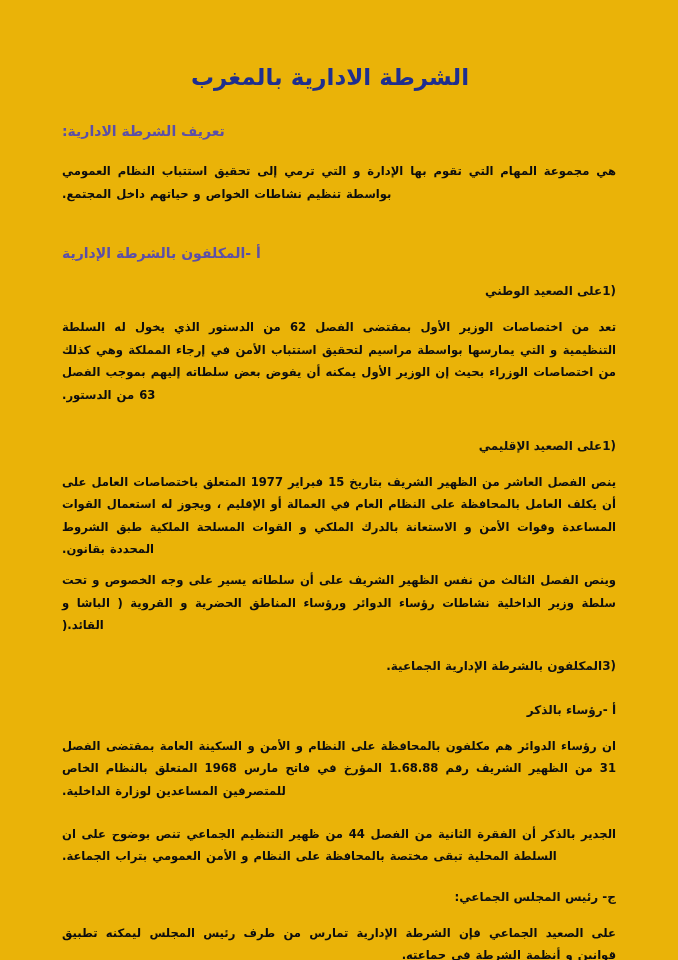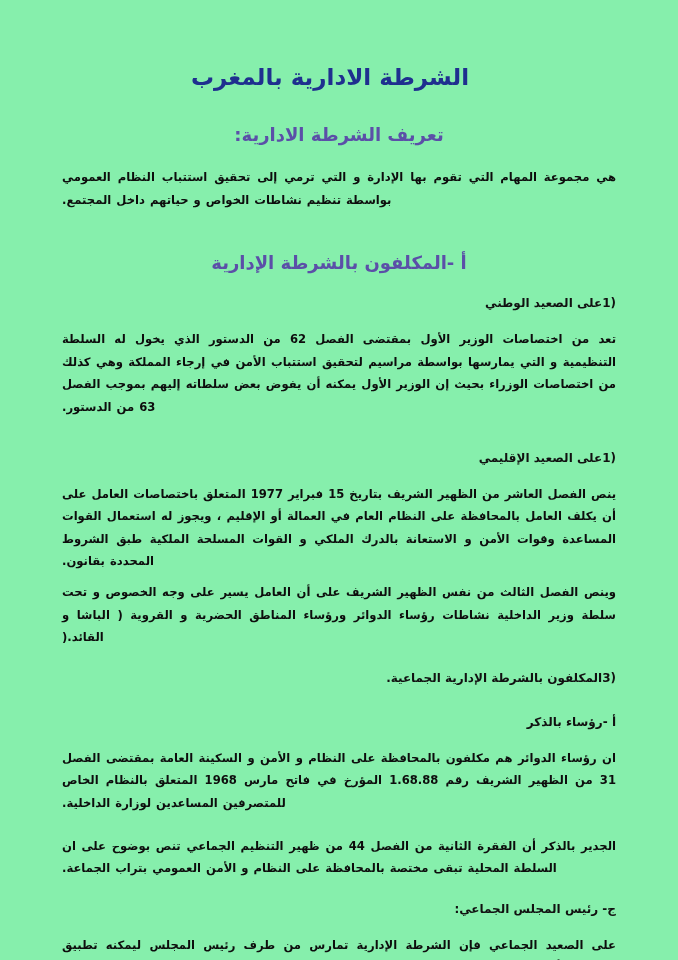--- a/index.html
+++ b/index.html
@@ -12,21 +12,21 @@
     width: 678px;
     height: 960px;
     overflow: hidden;
     font-family: "DejaVu Sans", "Liberation Sans", sans-serif;
     direction: rtl;
   }
   .page {
     position: relative;
     width: 678px;
     height: 960px;
-    background: #86efac;
+    background: #eab308;
     box-sizing: border-box;
     padding: 12px;
   }
   .content {
     position: absolute;
     top: 62px;
     right: 62px;
     left: 62px;
     direction: rtl;
   }
@@ -38,24 +38,24 @@
     font-size: 23px;
     line-height: 1.35;
     margin: 0 0 28px 0;
     letter-spacing: 0px;
     padding-right: 18px;
   }
 
   .section-heading {
     color: #5b4fa8;
     font-weight: bold;
-    font-size: 18px;
+    font-size: 14px;
     line-height: 1.5;
     margin: 0 0 18px 0;
-    text-align: center;
+    text-align: left;
   }
 
   .sub-heading {
     color: #111111;
     font-weight: bold;
     font-size: 12px;
     line-height: 1.5;
     margin: 0 0 16px 0;
     text-align: right;
   }
@@ -99,21 +99,21 @@
     <h3 class="sub-heading">(1على الصعيد الوطني</h3>
 
     <p class="body-par">تعد من اختصاصات الوزير الأول بمقتضى الفصل 62 من الدستور الذي يخول له السلطة التنظيمية و التي يمارسها بواسطة مراسيم لتحقيق استتباب الأمن في إرجاء المملكة وهي كذلك من اختصاصات الوزراء بحيث إن الوزير الأول يمكنه أن يفوض بعض سلطاته إليهم بموجب الفصل 63 من الدستور.</p>
 
     <div class="spacer-sm"></div>
 
     <h3 class="sub-heading">(1على الصعيد الإقليمي</h3>
 
     <p class="body-par tight">ينص الفصل العاشر من الظهير الشريف بتاريخ 15 فبراير 1977 المتعلق باختصاصات العامل على أن يكلف العامل بالمحافظة على النظام العام في العمالة أو الإقليم ، ويجوز له استعمال القوات المساعدة وقوات الأمن و الاستعانة بالدرك الملكي و القوات المسلحة الملكية طبق الشروط المحددة بقانون.</p>
 
-    <p class="body-par">وينص الفصل الثالث من نفس الظهير الشريف على أن العامل يسير على وجه الخصوص و تحت سلطة وزير الداخلية نشاطات رؤساء الدوائر ورؤساء المناطق الحضرية و القروية ( الباشا و القائد.(</p>
+    <p class="body-par">وينص الفصل الثالث من نفس الظهير الشريف على أن سلطاته يسير على وجه الخصوص و تحت سلطة وزير الداخلية نشاطات رؤساء الدوائر ورؤساء المناطق الحضرية و القروية ( الباشا و القائد.(</p>
 
     <h3 class="sub-heading">(3المكلفون بالشرطة الإدارية الجماعية.</h3>
 
     <div class="spacer-sm"></div>
 
     <h3 class="sub-heading">أ -رؤساء بالذكر</h3>
 
     <p class="body-par">ان رؤساء الدوائر هم مكلفون بالمحافظة على النظام و الأمن و السكينة العامة بمقتضى الفصل 31 من الظهير الشريف رقم 1.68.88 المؤرخ في فاتح مارس 1968 المتعلق بالنظام الخاص للمتصرفين المساعدين لوزارة الداخلية.</p>
 
 

